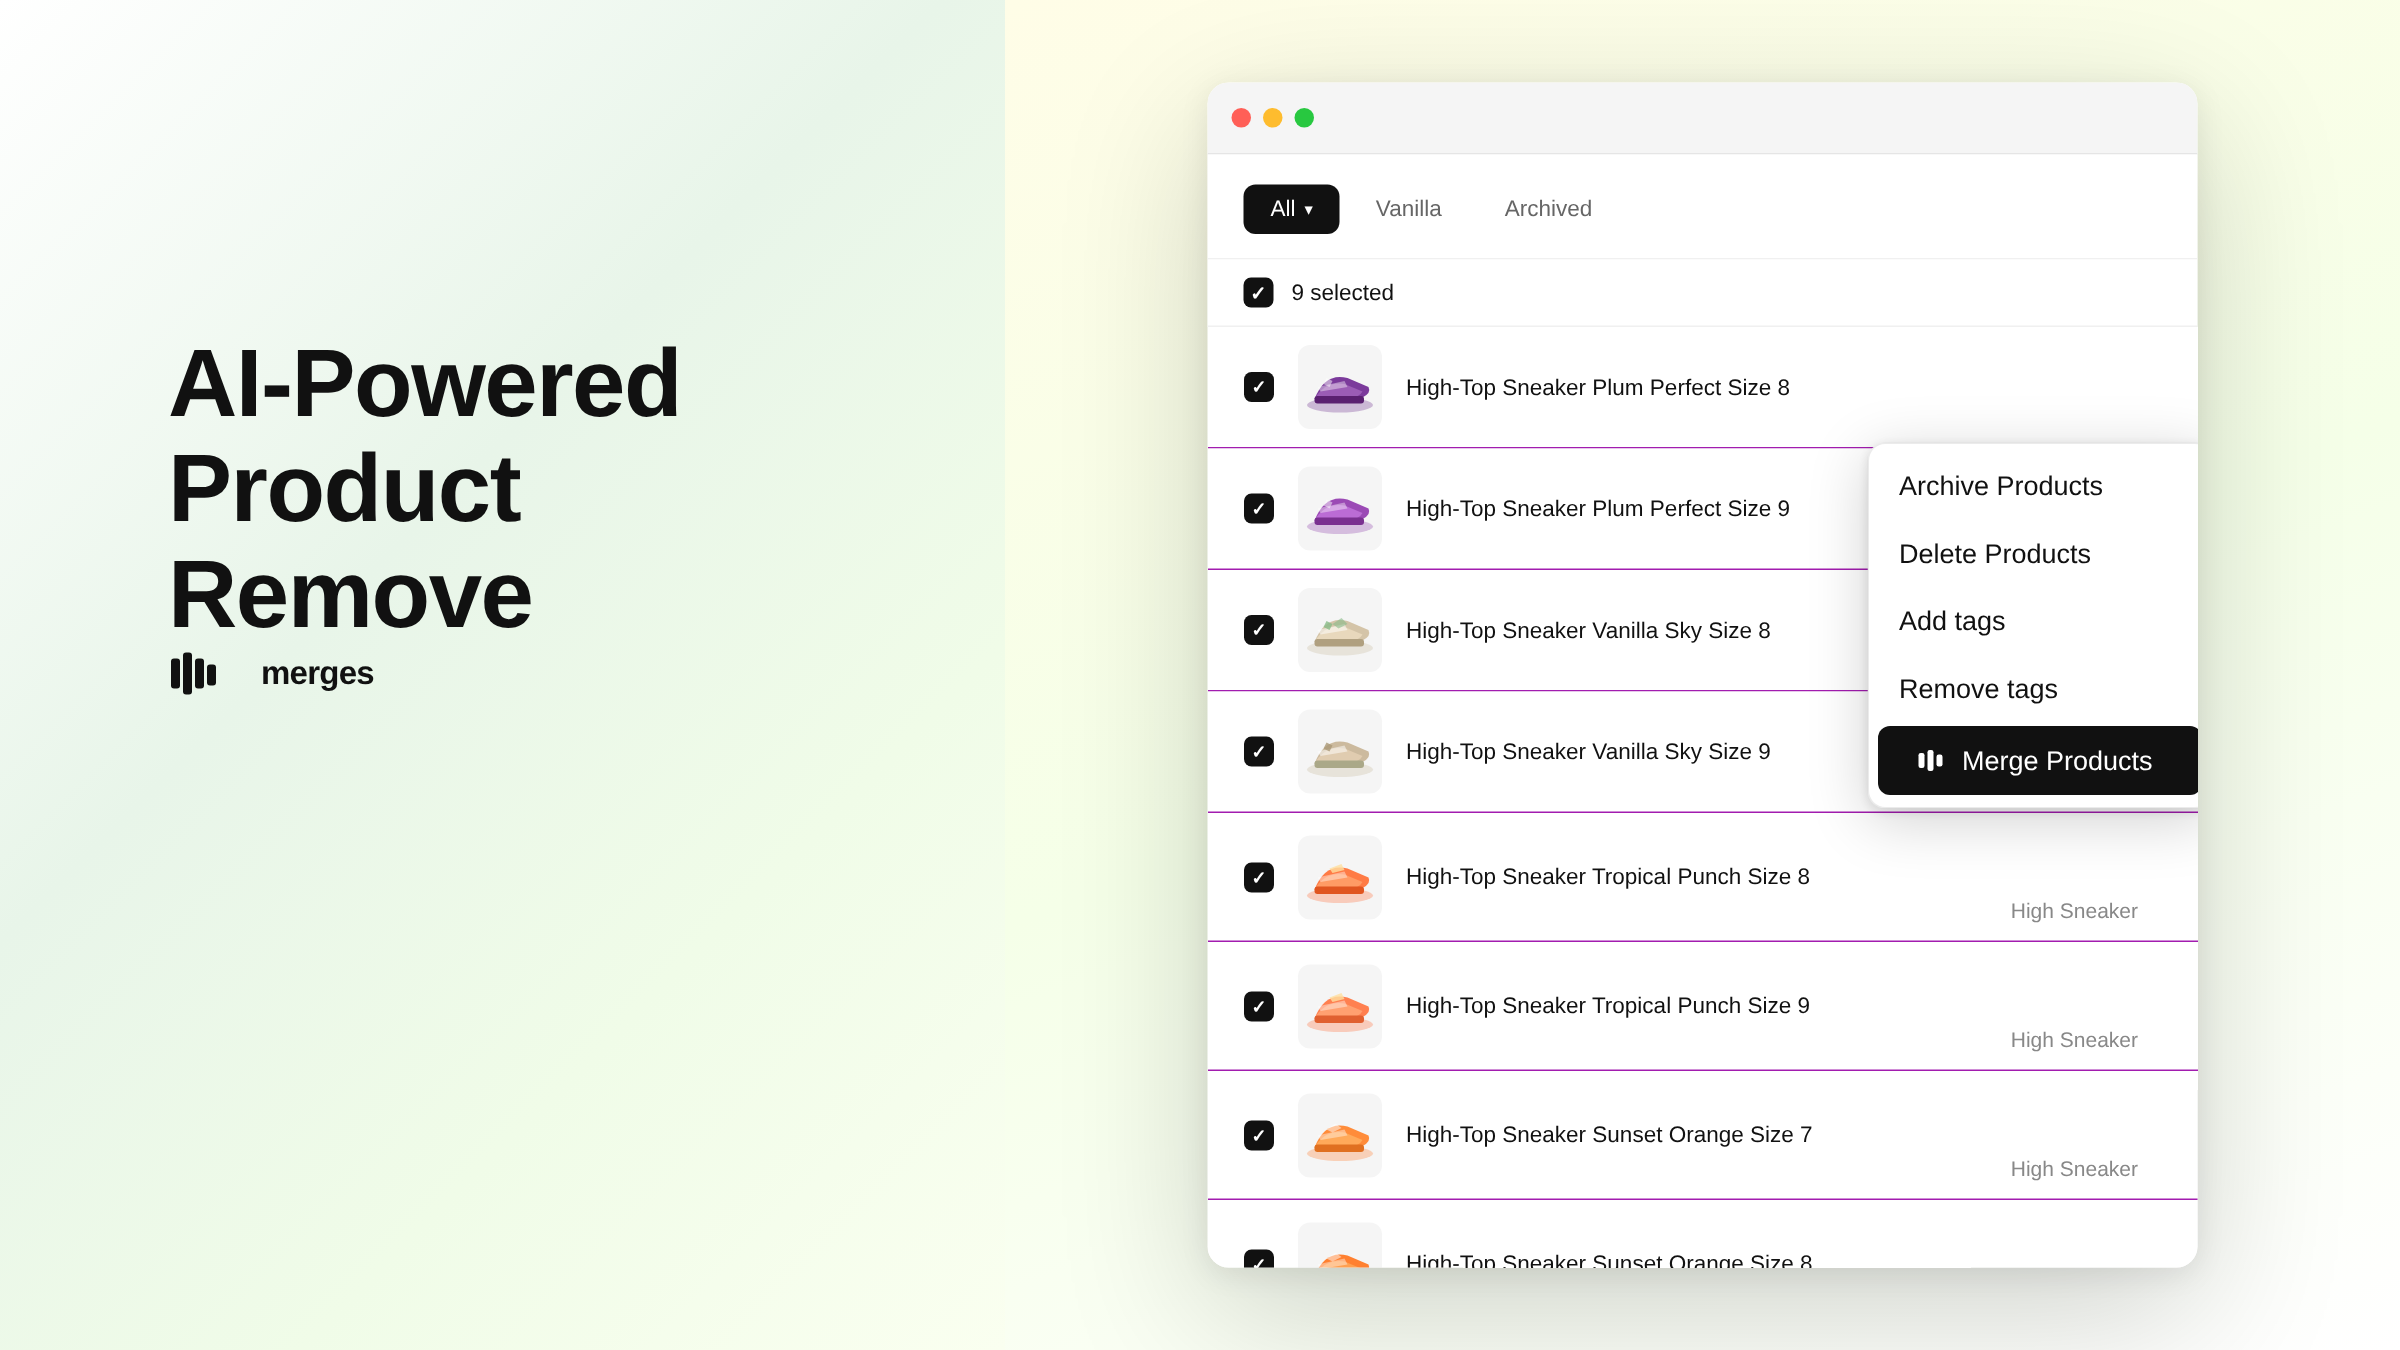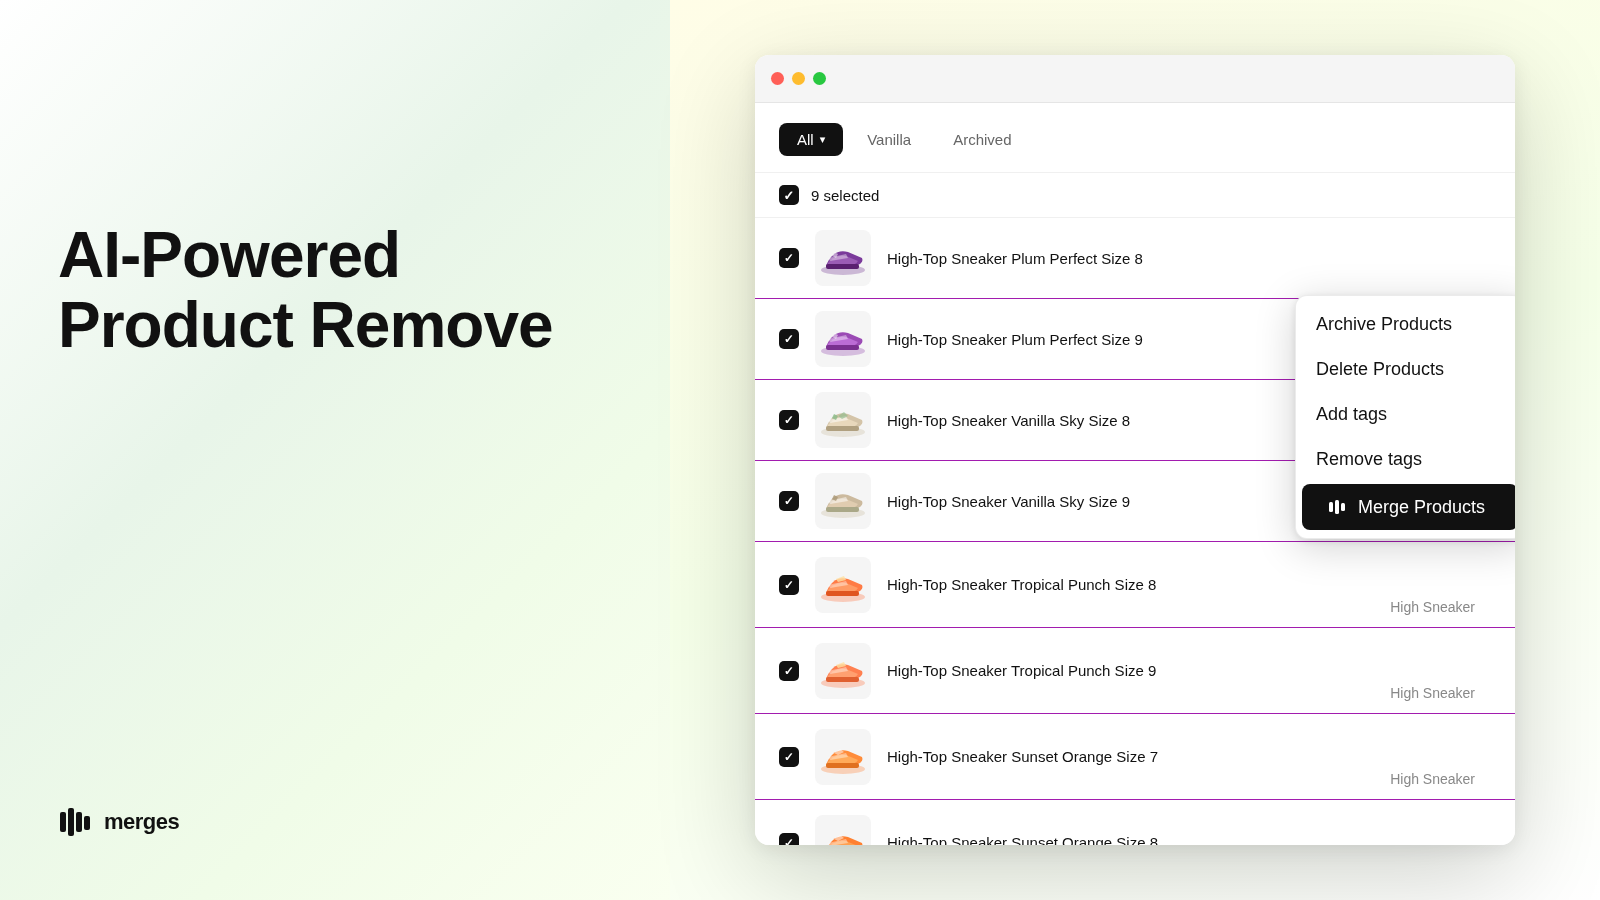--- a/index.html
+++ b/index.html
@@ -14,22 +14,22 @@
     }
 
     
     .left-panel {
       width: 670px;
       height: 900px;
       position: relative;
       background: linear-gradient(135deg, #ffffff 0%, #e8f5e9 40%, #f0fce8 70%, #fafff0 100%);
       display: flex;
       flex-direction: column;
-      justify-content: space-between;
-      padding: 60px 80px 60px 58px;
+      justify-content: flex-start;
+      padding: 60px 80px 60px 112px;
     }
 
     .left-content {
       display: flex;
       flex-direction: column;
       gap: 30px;
       margin-top: 160px;
     }
 
     .main-title {
@@ -45,22 +45,21 @@
       font-weight: 500;
       letter-spacing: 0.08em;
       color: #555555;
       text-transform: uppercase;
       margin-top: 10px;
     }
 
     .logo-area {
       display: flex;
       align-items: center;
-      gap: 10px;
-      margin-top: 32px;
+      gap: 26px;
     }
 
     .logo-icon {
       width: 36px;
       height: 36px;
     }
 
     .logo-text {
       font-size: 22px;
       font-weight: 700;
@@ -75,21 +74,21 @@
       background: linear-gradient(160deg, #fffde7 0%, #f5ffe8 50%, #ffffff 100%);
       display: flex;
       align-items: center;
       justify-content: center;
       padding: 50px 40px;
       position: relative;
     }
 
     
     .app-window {
-      width: 760px;
+      width: 660px;
       height: 790px;
       background: #ffffff;
       border-radius: 14px;
       box-shadow: 0 30px 100px rgba(0,0,0,0.18), 0 4px 20px rgba(0,0,0,0.08);
       overflow: hidden;
       position: relative;
     }
 
     
     .title-bar {

